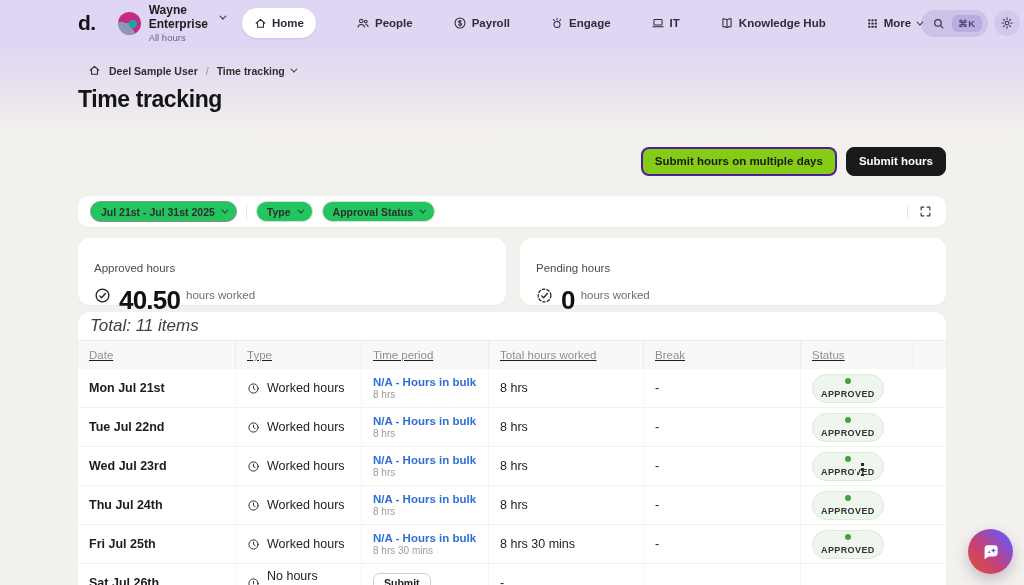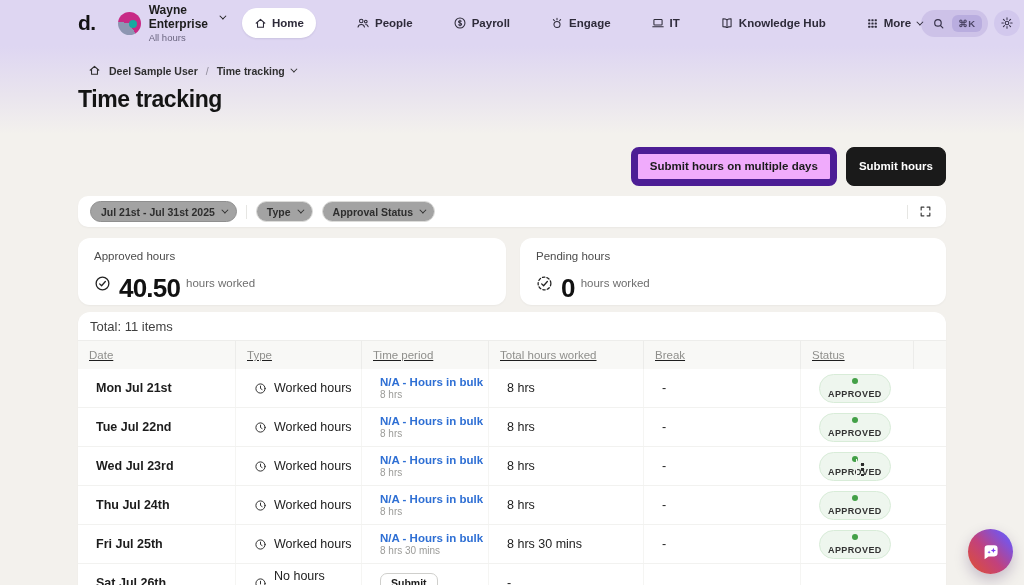--- a/index.html
+++ b/index.html
@@ -82,73 +82,73 @@
     position:absolute; top:86px; left:78px;
     font-size:23px; font-weight:700; color:#141414; letter-spacing:-0.4px;
   }
 
   
   .actions { position:absolute; top:147px; right:78px; display:flex; gap:9px; }
   .btn {
     font-family:inherit; font-size:11.5px; font-weight:700; border-radius:8px;
     padding:6px 12px; cursor:pointer; line-height:1.1;
   }
-  .btn-secondary { background:#f0abfc; border:7px solid #4c1d95; color:#1b1b1b; }
+  .btn-secondary { background:#84cc16; border:2px solid #4c1d95; color:#1b1b1b; }
   .btn-primary { background:#1a1a1a; border:1px solid #1a1a1a; color:#ffffff; }
 
   
   .filterbar {
     position:absolute; top:196px; left:78px; width:868px; height:31px;
     background:#ffffff; border-radius:10px;
     display:flex; align-items:center; padding:0 12px;
     box-shadow:0 1px 2px rgba(20,20,20,.04);
   }
   .pill {
-    height:21px; border-radius:999px; border:1px solid #dcdcda; background:#a3a3a3;
+    height:21px; border-radius:999px; border:1px solid #dcdcda; background:#22c55e;
     display:inline-flex; align-items:center; gap:6px; padding:8px 10px;
     font-size:10.5px; font-weight:600; color:#2e2e2e; cursor:pointer; white-space:nowrap;
   }
   .pill.selected { border-color:#8f8f8f; }
   .v-div { width:1px; height:14px; background:#e6e6e3; margin:0 9px; }
   .filter-right { margin-left:auto; display:flex; align-items:center; }
   .expand-btn { cursor:pointer; color:#3c3c3c; padding:2px; }
 
   
   .sumcard {
     position:absolute; top:238px; height:67px; background:#fff; border-radius:12px;
-    padding:12px 16px; box-shadow:0 1px 2px rgba(20,20,20,.04);
+    padding:24px 16px; box-shadow:0 1px 2px rgba(20,20,20,.04);
   }
   .sumcard.left { left:78px; width:428px; }
   .sumcard.right { left:520px; width:426px; }
   .sum-title { font-size:11.5px; color:#4c4c4c; font-weight:500; }
   .sum-row { display:flex; align-items:flex-start; margin-top:13px; }
   .sum-icon { color:#222; margin-right:8px; flex:none; }
   .sum-value { font-size:26px; font-weight:700; color:#111; letter-spacing:-0.8px; line-height:1; }
   .sum-unit { font-size:11.5px; color:#6e6e6e; margin-left:6px; position:relative; top:2px; }
 
   
   .tablecard {
     position:absolute; top:312px; left:78px; width:868px; height:273px;
     background:#fff; border-radius:12px 12px 0 0; overflow:hidden;
     box-shadow:0 1px 2px rgba(20,20,20,.04);
   }
   .total-row {
     height:29px; display:flex; align-items:center; padding-left:12px;
-    font-size:13px; color:#3f3f3f; border-bottom:1px solid #ededeb;
+    font-size:17px; color:#3f3f3f; border-bottom:1px solid #ededeb;font-style:italic;
   }
   .tgrid { display:grid; grid-template-columns:157px 126px 127px 155px 157px 113px 33px; }
   .thead { height:28px; background:#f8f8f6;text-decoration:underline; }
   .th {
     display:flex; align-items:center; padding-left:11px;
     font-size:11.5px; color:#8f8f8c; border-left:1px solid #ececea;
   }
   .th:first-child { border-left:none; }
   .trow { height:39px; border-bottom:1px solid #f2f2f0; background:#fff; }
   .td {
-    display:flex; align-items:center; padding-left:18px; min-width:0;
+    display:flex; align-items:center; padding-left:11px; min-width:0;
     font-size:12.5px; color:#222; border-left:1px solid #f5f5f3;
   }
   .td:first-child { border-left:none; font-weight:600; color:#1c1c1c; }
   .td.type { gap:7px; }
   .type-icon { color:#2c2c2c; flex:none; }
   .td.period { flex-direction:column; align-items:flex-start; justify-content:center; gap:1px; }
   .period-link { font-size:11.5px; font-weight:600; color:#2e6fd4; text-decoration:none; cursor:pointer; white-space:nowrap; }
   .period-sub { font-size:10px; color:#9b9b98; }
   .badge {
     display:inline-flex; align-items:center; gap:5px;

